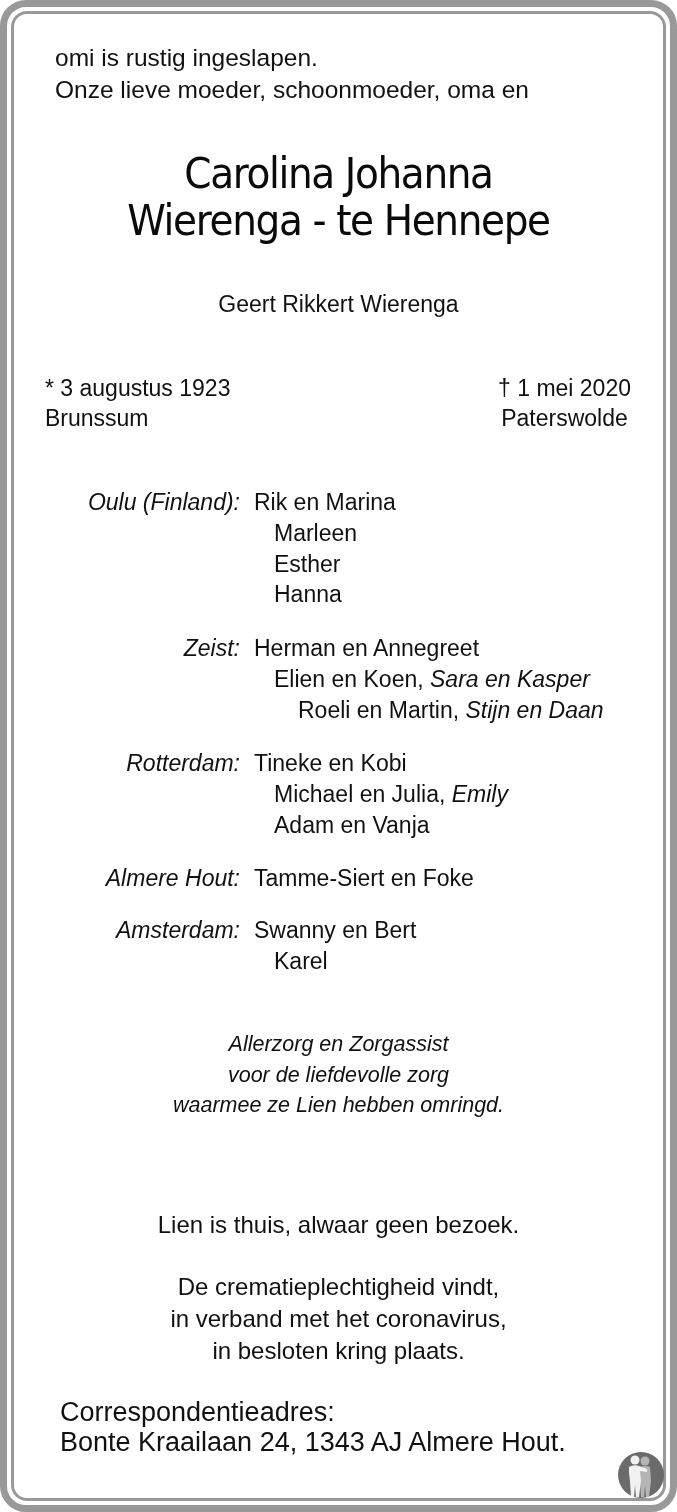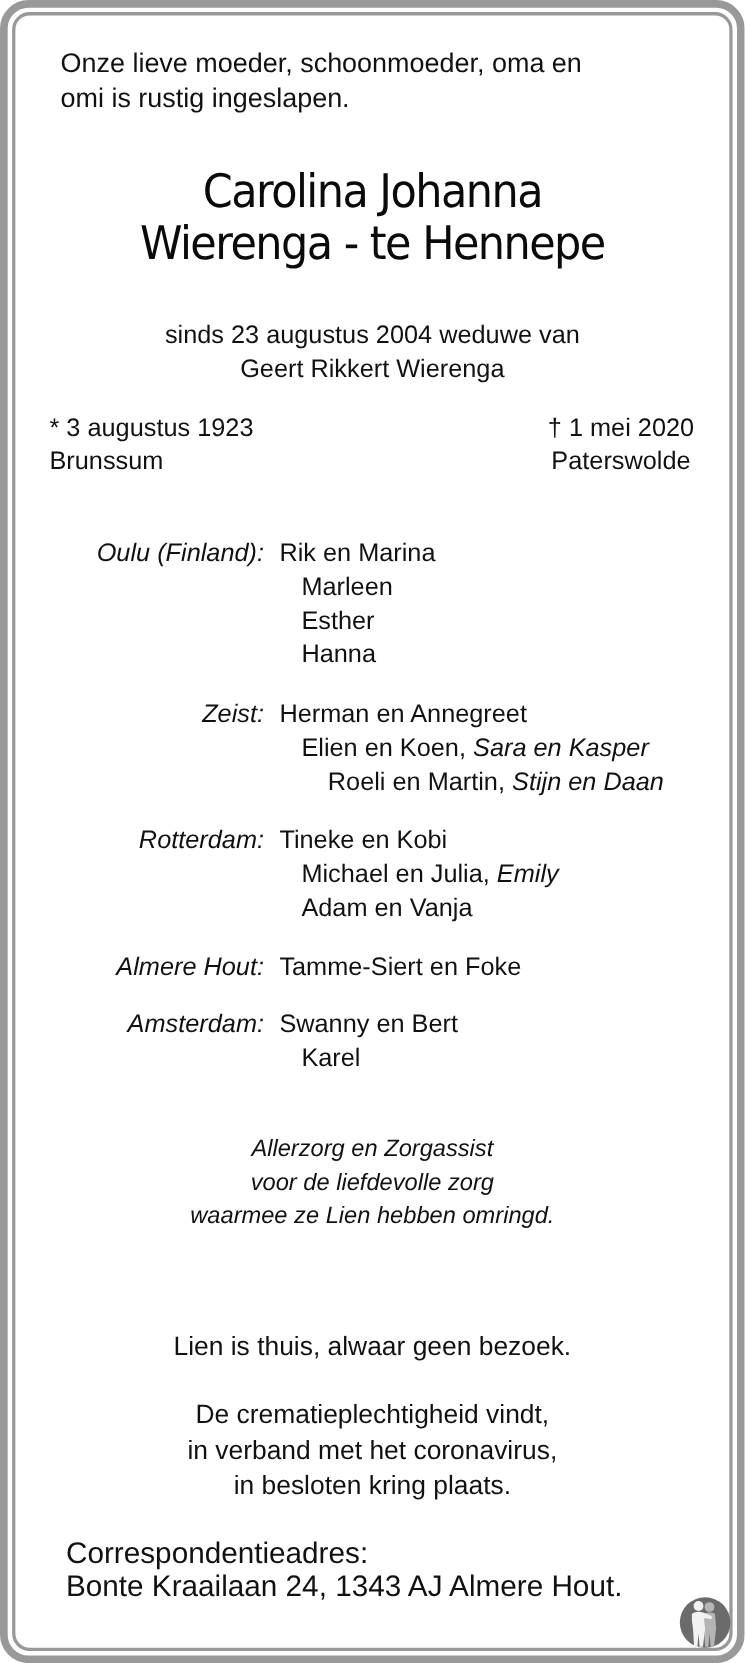--- a/index.html
+++ b/index.html
@@ -41,31 +41,30 @@
 
     .logo { left: 617px; top: 1451px; width: 48px; height: 48px; }
   </style>
 </head>
 <body>
 
 <div class="frame-outer"></div>
 <div class="frame-inner"></div>
 
 <div class="abs body-text intro">
+  <div>omi is rustig ingeslapen.</div>
   <div>Onze lieve moeder, schoonmoeder, oma en</div>
-  <div>omi is rustig ingeslapen.</div>
 </div>
 
 <div class="abs name">
   <div>Carolina Johanna</div>
   <div>Wierenga - te Hennepe</div>
 </div>
 
 <div class="abs widow">
-  <div>sinds 23 augustus 2004 weduwe van</div>
   <div>Geert Rikkert Wierenga</div>
 </div>
 
 <div class="abs dates">
   <div class="left">
     <div>* 3 augustus 1923</div>
     <div>Brunssum</div>
   </div>
   <div class="right">
     <div>† 1 mei 2020</div>

